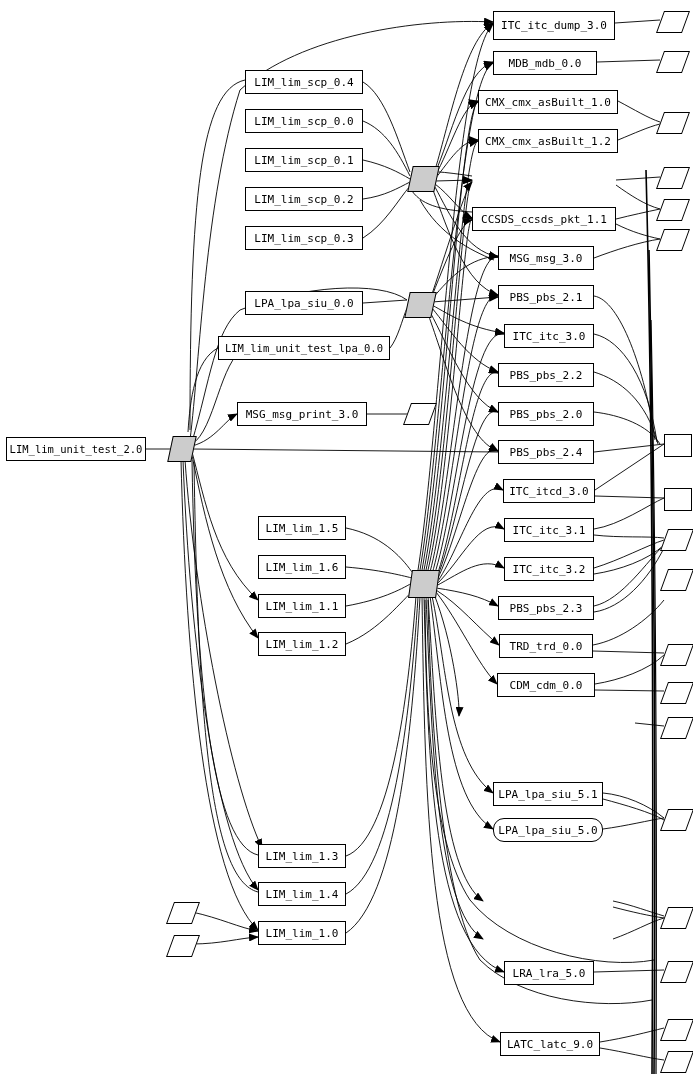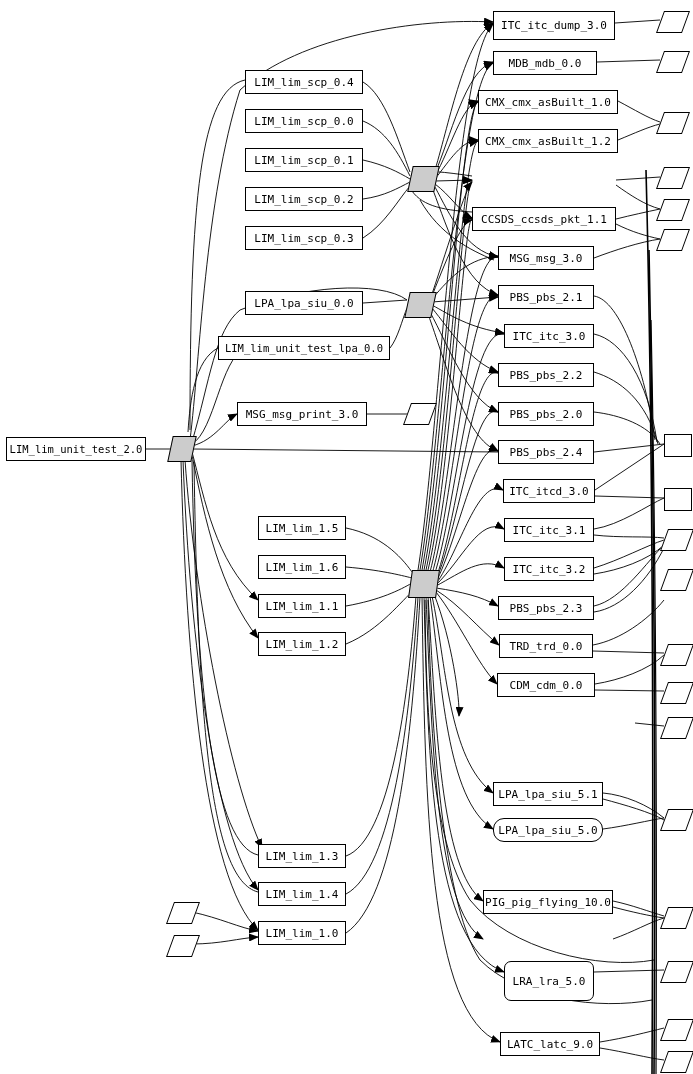--- a/index.html
+++ b/index.html
@@ -196,22 +196,21 @@
   <div class="node" style="left:498px;top:402px;width:96px;height:24px;">PBS_pbs_2.0</div>
   <div class="node" style="left:498px;top:440px;width:96px;height:24px;">PBS_pbs_2.4</div>
   <div class="node" style="left:503px;top:479px;width:92px;height:24px;">ITC_itcd_3.0</div>
   <div class="node" style="left:504px;top:518px;width:90px;height:24px;">ITC_itc_3.1</div>
   <div class="node" style="left:504px;top:557px;width:90px;height:24px;">ITC_itc_3.2</div>
   <div class="node" style="left:498px;top:596px;width:96px;height:24px;">PBS_pbs_2.3</div>
   <div class="node" style="left:499px;top:634px;width:94px;height:24px;">TRD_trd_0.0</div>
   <div class="node" style="left:497px;top:673px;width:98px;height:24px;">CDM_cdm_0.0</div>
   <div class="node" style="left:493px;top:782px;width:110px;height:24px;">LPA_lpa_siu_5.1</div>
   <div class="node" style="left:493px;top:818px;width:110px;height:24px;border-radius:11px;">LPA_lpa_siu_5.0</div>
-  <div class="node" style="left:483px;top:890px;width:130px;height:24px;">PIG_pig_flying_10.0</div>
-  <div class="node" style="left:504px;top:961px;width:90px;height:40px;border-radius:7px;">LRA_lra_5.0</div>
+  <div class="node" style="left:504px;top:961px;width:90px;height:24px;">LRA_lra_5.0</div>
   <div class="node" style="left:500px;top:1032px;width:100px;height:24px;">LATC_latc_9.0</div>
 
   <div class="pgram" style="left:660px;top:11px;width:24px;height:20px;"></div>
   <div class="pgram" style="left:660px;top:51px;width:24px;height:20px;"></div>
   <div class="pgram" style="left:660px;top:112px;width:24px;height:20px;"></div>
   <div class="pgram" style="left:660px;top:167px;width:24px;height:20px;"></div>
   <div class="pgram" style="left:660px;top:199px;width:24px;height:20px;"></div>
   <div class="pgram" style="left:660px;top:229px;width:24px;height:20px;"></div>
   <div class="pgram-plain" style="left:664px;top:434px;width:26px;height:21px;"></div>
   <div class="pgram-plain" style="left:664px;top:488px;width:26px;height:21px;"></div>

